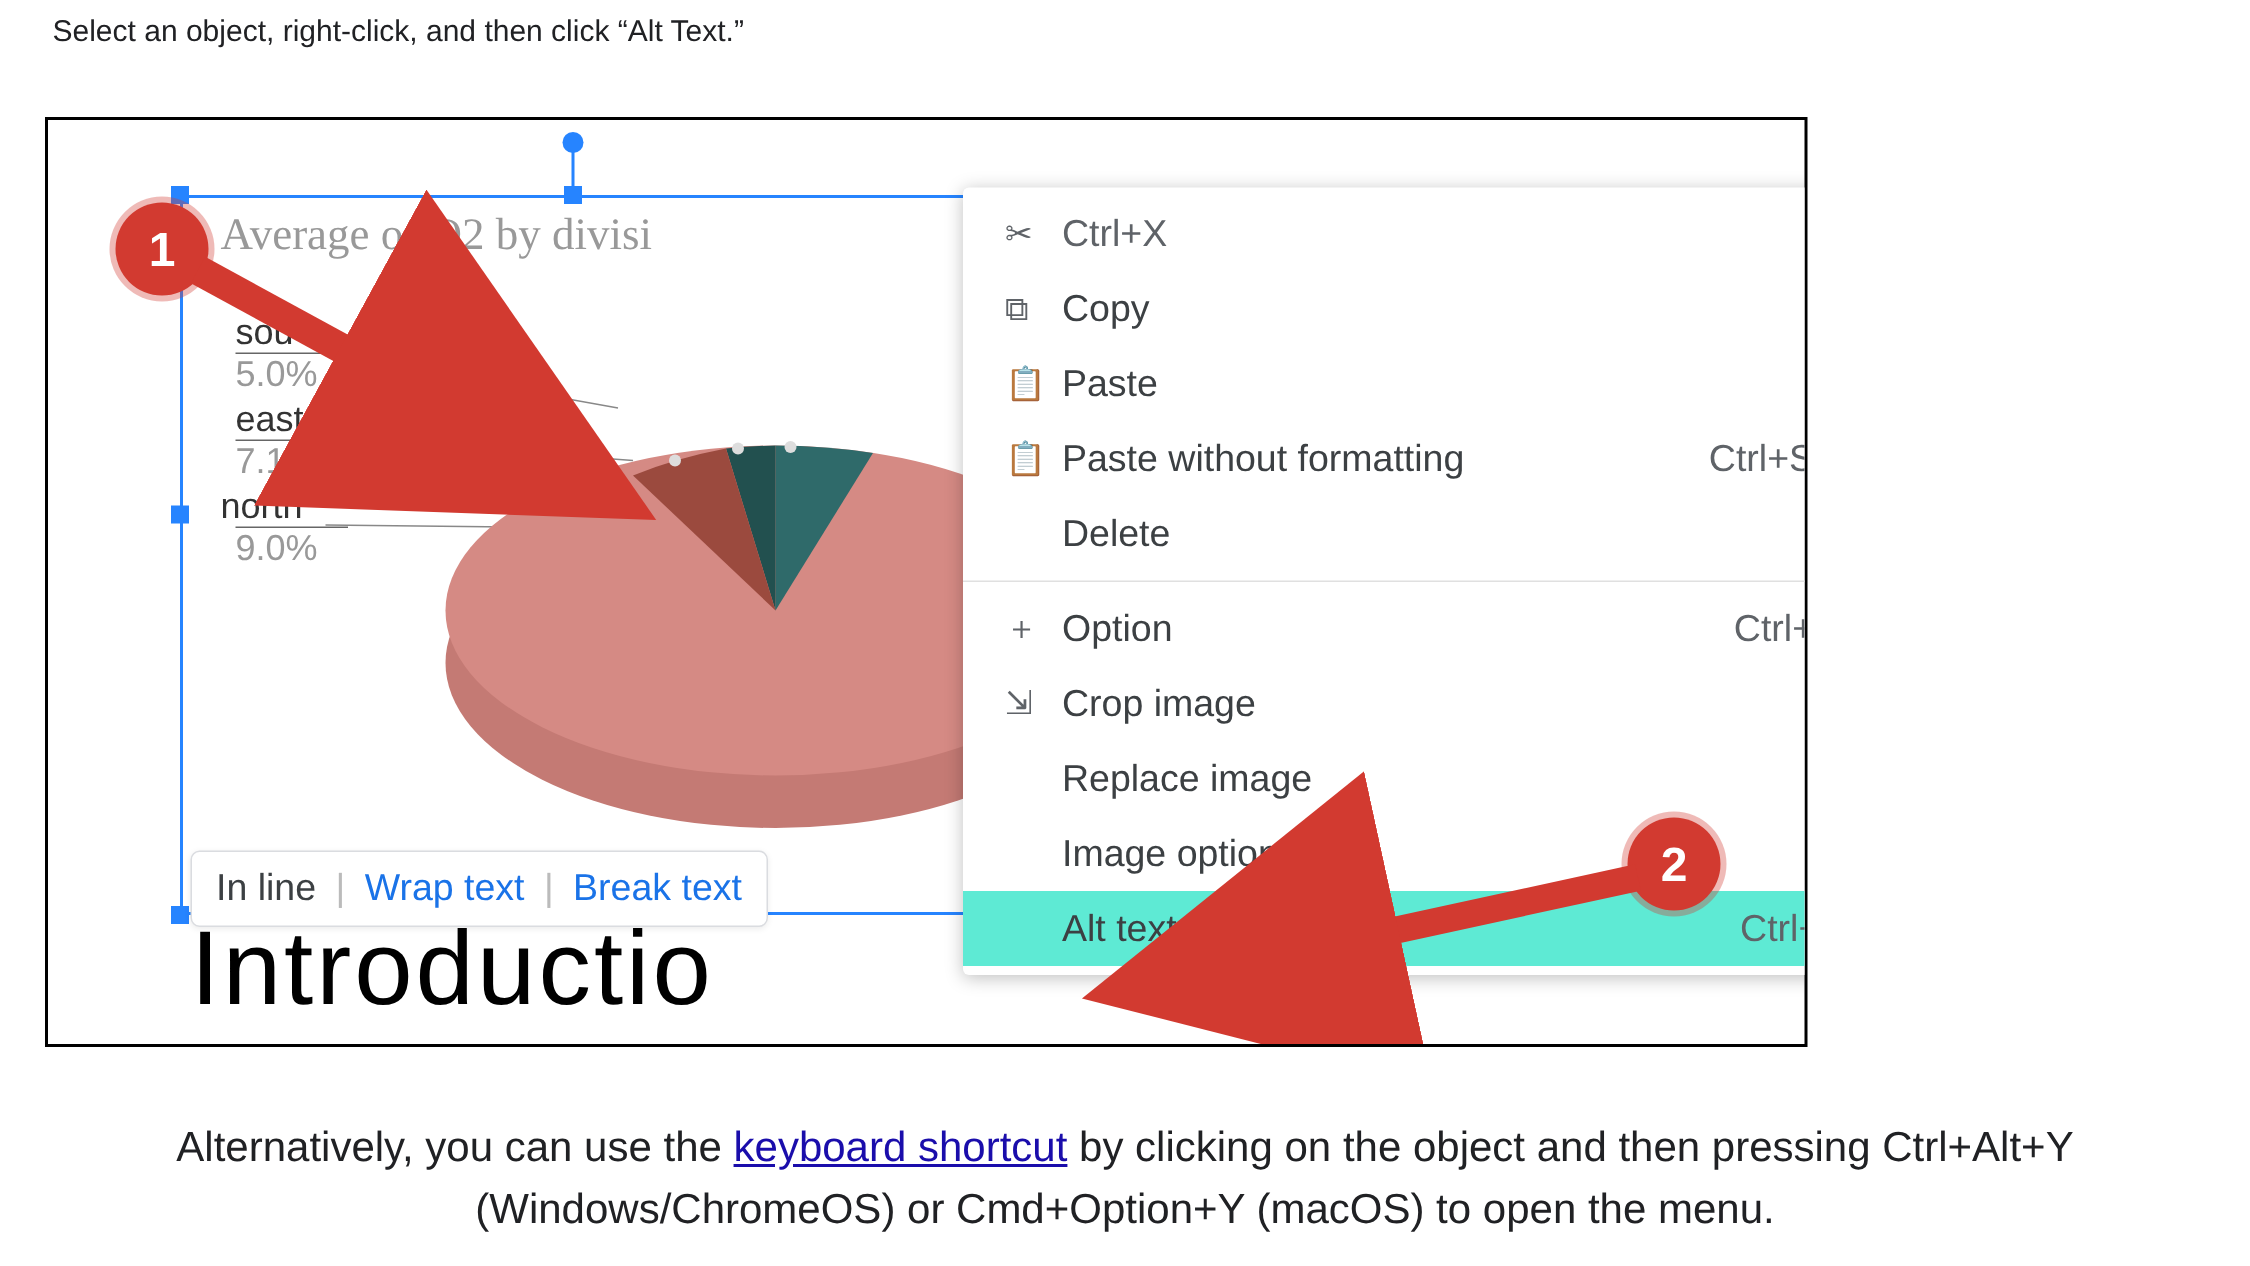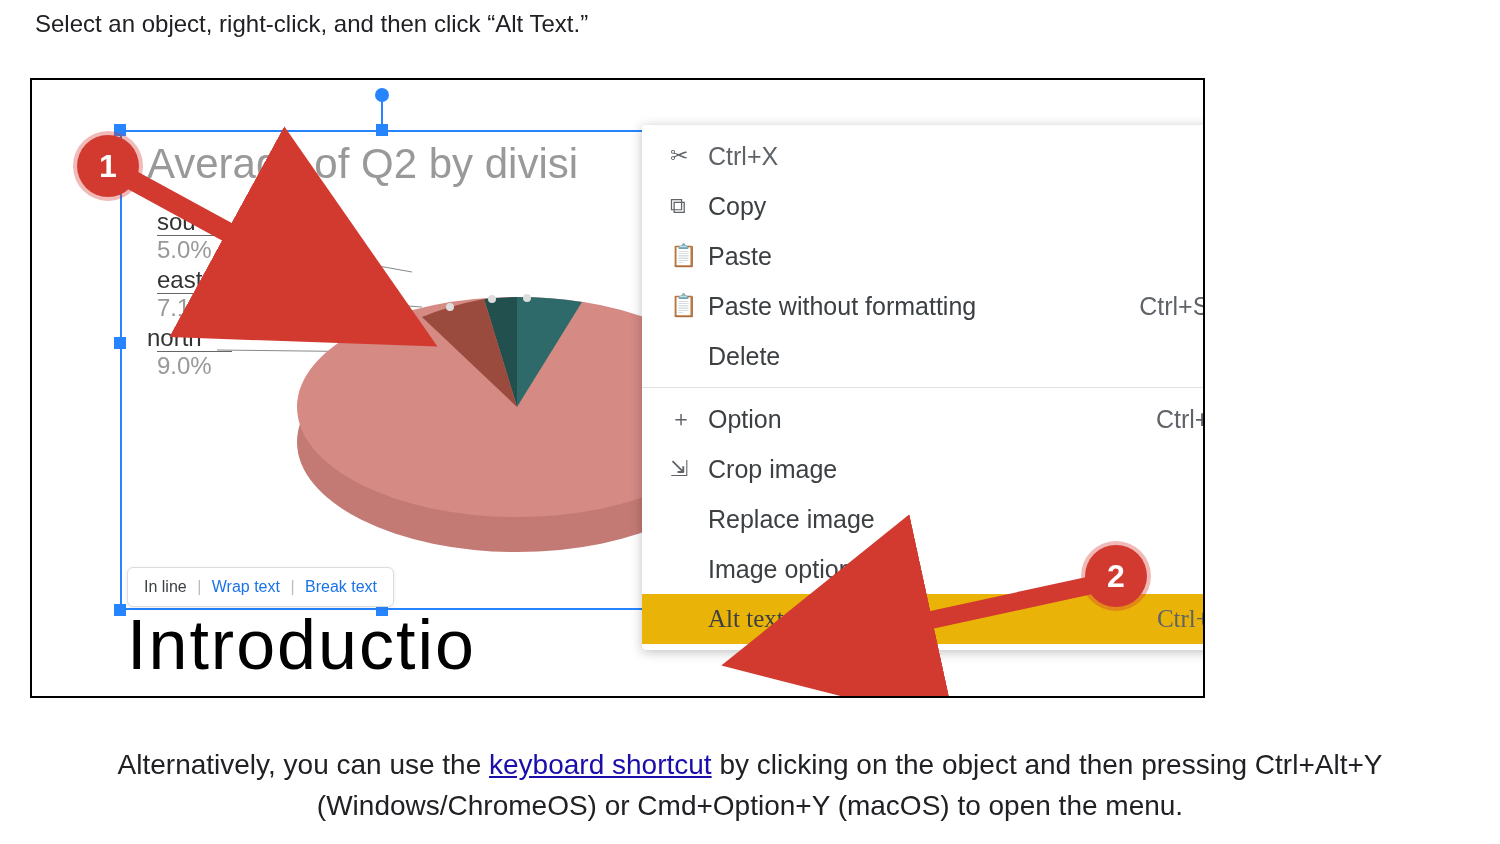--- a/index.html
+++ b/index.html
@@ -1,56 +1,56 @@
 <!DOCTYPE html>
 <html><head>
 <meta charset="utf-8">
 <style>
   html,body{margin:0;padding:0;background:#fff;font-family:Arial,Helvetica,sans-serif;color:#202124;}
   body{width:1500px;height:844px;position:relative;overflow:hidden;}
-  .intro{position:absolute;left:35px;top:10px;font-size:24px;color:#202124;}
+  .intro{position:absolute;left:35px;top:10px;font-size:20px;color:#202124;}
   .outro{position:absolute;left:35px;top:745px;right:35px;font-size:28px;line-height:1.45;color:#202124;text-align:center;}
   .outro a{color:#1a0dab;text-decoration:underline;}
 
   .shot{position:absolute;left:30px;top:78px;width:1175px;height:620px;border:2px solid #000;box-sizing:border-box;overflow:hidden;}
 
   
   .sel{position:absolute;left:88px;top:50px;width:530px;height:480px;border:2px solid #2684ff;box-sizing:border-box;}
   .rot-line{position:absolute;left:349px;top:15px;width:2px;height:35px;background:#2684ff;}
   .rot-dot{position:absolute;left:343px;top:8px;width:14px;height:14px;background:#2684ff;border-radius:50%;}
   .handle{position:absolute;width:12px;height:12px;background:#2684ff;}
   .h-tl{left:82px;top:44px;} .h-tm{left:344px;top:44px;}
   .h-ml{left:82px;top:257px;}
   .h-bl{left:82px;top:524px;} .h-bm{left:344px;top:524px;}
 
-  .chart-title{position:absolute;left:115px;top:60px;font-family:Liberation Sans, sans-serif;font-size:42px;color:#999;}
+  .chart-title{position:absolute;left:115px;top:60px;font-family:Liberation Serif, serif;font-size:30px;color:#999;}
 
   .lbl{position:absolute;font-size:24px;color:#333;}
   .pct{color:#999;}
   .lbl-sou{left:125px;top:128px;} .pct-sou{left:125px;top:156px;}
   .lbl-east{left:125px;top:186px;} .pct-east{left:125px;top:214px;}
   .lbl-north{left:115px;top:244px;} .pct-north{left:125px;top:272px;}
   .hr-sou{position:absolute;left:125px;top:155px;width:62px;border-top:1px solid #666;}
   .hr-east{position:absolute;left:125px;top:213px;width:62px;border-top:1px solid #666;}
   .hr-north{position:absolute;left:125px;top:271px;width:75px;border-top:1px solid #666;}
 
   
-  .wrapbar{position:absolute;left:95px;top:487px;background:#fff;border:1px solid #dadce0;border-radius:6px;padding:10px 16px;font-size:16px;color:#3c4043;box-shadow:0 1px 4px rgba(0,0,0,.08);}
+  .wrapbar{position:absolute;left:95px;top:487px;background:#fff;border:1px solid #dadce0;border-radius:6px;padding:10px 16px;font-size:25px;color:#3c4043;box-shadow:0 1px 4px rgba(0,0,0,.08);}
   .wrapbar .opt{color:#1a73e8;}
   .wrapbar .sep{color:#bbb;padding:0 6px;}
 
   .bgword{position:absolute;left:95px;top:525px;font-family:Helvetica,Arial,sans-serif;font-weight:400;font-size:70px;letter-spacing:2px;color:#000;}
 
   
   .menu{position:absolute;left:610px;top:45px;width:660px;background:#fff;box-shadow:0 2px 12px rgba(0,0,0,.25);border-radius:4px;padding:6px 0;font-size:25px;color:#3c4043;}
   .mi{display:flex;align-items:center;height:50px;padding:0 28px;position:relative;}
   .mi .ic{width:38px;color:#5f6368;font-size:22px;display:inline-block;}
   .mi .li{flex:1;}
   .mi .sc{color:#5f6368;}
-  .mi.hl{background:#eab308;font-family:Liberation Serif, serif;}
+  .mi.hl{background:#5eead4;}
   .msep{height:1px;background:#e0e0e0;margin:6px 0;}
 
   
   .badge{position:absolute;width:62px;height:62px;border-radius:50%;background:#d23a30;color:#fff;font-size:32px;font-weight:bold;display:flex;align-items:center;justify-content:center;box-shadow:0 0 0 4px rgba(210,58,48,.35);}
   .b1{left:45px;top:55px;} .b2{left:1053px;top:465px;}
 
   
   .arrow-svg{position:absolute;left:0;top:0;pointer-events:none;}
 </style>
 </head>

